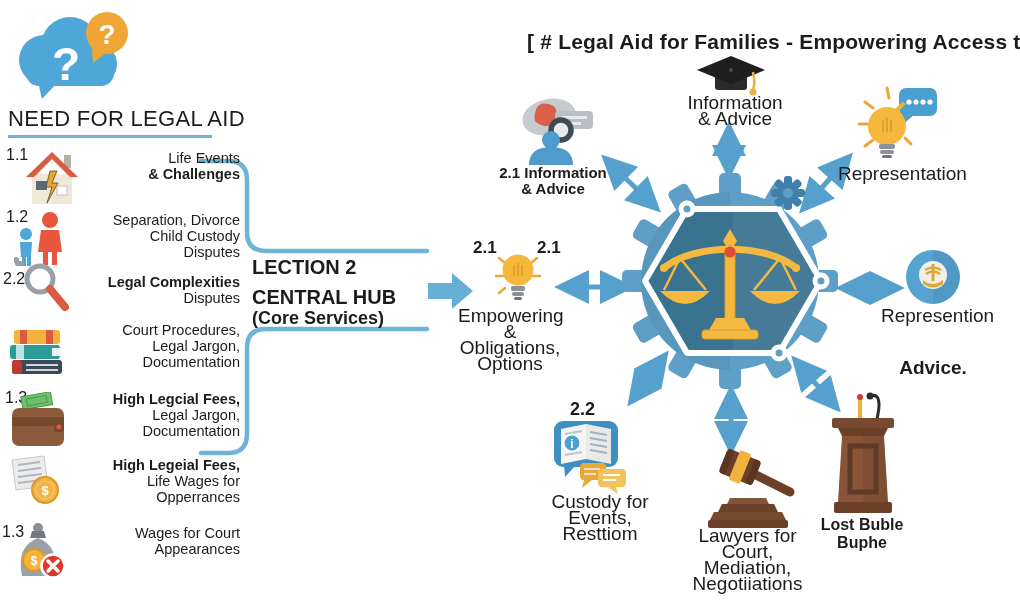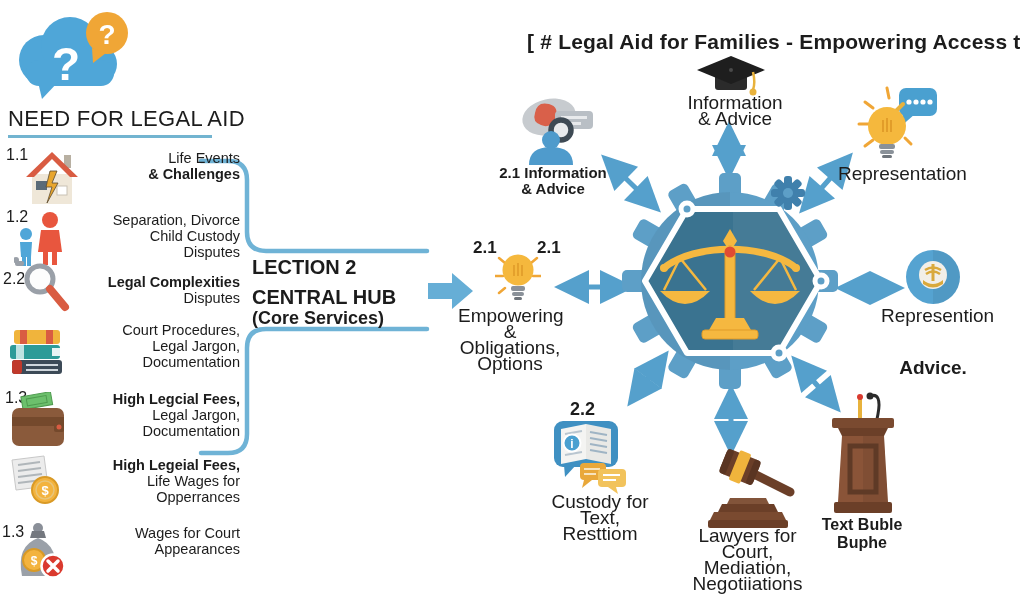--- a/index.html
+++ b/index.html
@@ -322,21 +322,21 @@
     <text x="20" y="35" text-anchor="middle" font-size="12" font-weight="bold" fill="#fff">i</text>
     <rect x="28" y="50" width="26" height="17" rx="4" fill="#e9a83a"></rect>
     <path d="M32,56 L48,56 M32,61 L44,61" stroke="#f7e3bd" stroke-width="2"></path>
     <polygon points="32,67 40,67 30,75" fill="#e9a83a"></polygon>
     <rect x="46" y="56" width="28" height="18" rx="4" fill="#f2c35c"></rect>
     <path d="M51,62 L68,62 M51,67 L64,67" stroke="#fff" stroke-width="2"></path>
     <polygon points="56,74 64,74 66,81" fill="#f2c35c"></polygon>
   </svg>
   <div class="lbl" style="left:550px;top:494px;width:100px">
     <div>Custody for</div>
-    <div>Text,</div>
+    <div>Events,</div>
     <div>Resttiom</div>
   </div>
 
   <svg class="abs" style="left:700px;top:446px" width="96" height="86" viewBox="0 0 96 86">
     <line x1="54" y1="28" x2="90" y2="46" stroke="#6b3f28" stroke-width="9" stroke-linecap="round"></line>
     <g transform="rotate(22 40 21)">
       <rect x="22" y="8" width="36" height="26" rx="5" fill="#6b3f28"></rect>
       <rect x="22" y="8" width="7" height="26" rx="3" fill="#5a3522"></rect>
       <rect x="51" y="8" width="7" height="26" rx="3" fill="#5a3522"></rect>
       <rect x="34" y="5" width="12" height="32" rx="2" fill="#f0b43c"></rect>
@@ -358,17 +358,17 @@
     <rect x="28" y="8" width="4" height="22" fill="#e8b23c"></rect>
     <circle cx="30" cy="7" r="3" fill="#d93a30"></circle>
     <rect x="2" y="28" width="62" height="10" rx="2" fill="#7a4a30"></rect>
     <polygon points="8,38 58,38 54,46 12,46" fill="#6b3f28"></polygon>
     <polygon points="12,46 54,46 58,112 8,112" fill="#8a5438"></polygon>
     <polygon points="33,46 54,46 58,112 33,112" fill="rgba(0,0,0,0.07)"></polygon>
     <rect x="20" y="56" width="26" height="46" fill="none" stroke="#5f3a26" stroke-width="5"></rect>
     <rect x="4" y="112" width="58" height="11" rx="2" fill="#6b3f28"></rect>
   </svg>
   <div class="lbl" style="left:812px;top:516px;width:100px;font-weight:600;font-size:16px;line-height:18px">
-    <div>Text Buble</div>
+    <div>Lost Buble</div>
     <div>Buphe</div>
   </div>
 
 </div>
 
 </body></html>

